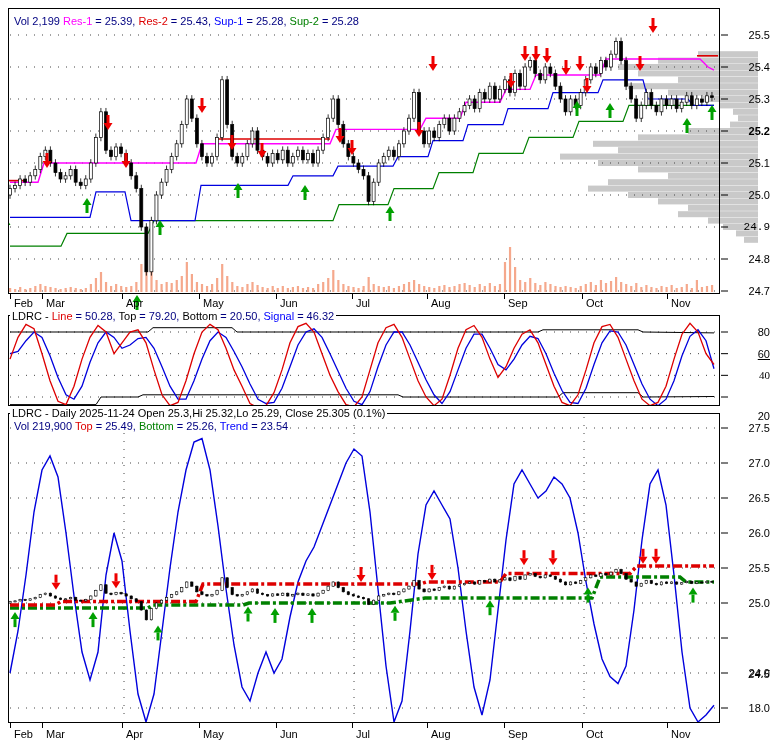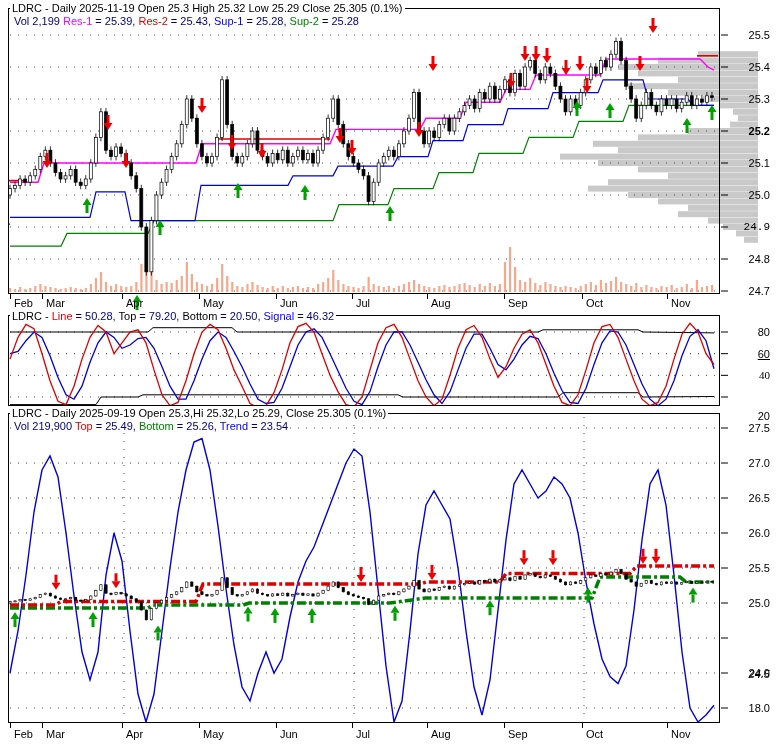--- a/index.html
+++ b/index.html
@@ -905,24 +905,23 @@
       <line x1="713" y1="50" x2="720" y2="50" stroke="#000"></line>
       <line x1="713" y1="85" x2="720" y2="85" stroke="#000"></line>
       <line x1="713" y1="120" x2="720" y2="120" stroke="#000"></line>
       <line x1="713" y1="155" x2="720" y2="155" stroke="#000"></line>
       <line x1="713" y1="190" x2="720" y2="190" stroke="#000"></line>
       <line x1="713" y1="225" x2="720" y2="225" stroke="#000"></line>
       <line x1="713" y1="260" x2="720" y2="260" stroke="#000"></line>
       <line x1="713" y1="295" x2="720" y2="295" stroke="#000"></line>
     </svg>
 
-  <div class="ptitle" style="left:10px;top:2px">LDRC - Daily 2025-11-19 Open 25.3  High 25.32  Low 25.29  Close 25.305 (0.1%)</div>
   <div class="ptitle" id="legend1" style="left:12px;top:15px"><span style="color: rgb(0, 0, 128);">Vol 2,199 </span><span style="color: rgb(255, 0, 255);">Res-1</span><span style="color: rgb(0, 0, 128);"> = 25.39, </span><span style="color: rgb(221, 0, 0);">Res-2</span><span style="color: rgb(0, 0, 128);"> = 25.43, </span><span style="color: rgb(0, 0, 255);">Sup-1</span><span style="color: rgb(0, 0, 128);"> = 25.28, </span><span style="color: rgb(0, 128, 0);">Sup-2</span><span style="color: rgb(0, 0, 128);"> = 25.28</span></div>
   <div class="ptitle" id="legend2" style="left:10px;top:310px"><span style="color: rgb(0, 0, 0);">LDRC - </span><span style="color: rgb(221, 0, 0);">Line</span><span style="color: rgb(0, 0, 128);"> = 50.28, </span><span style="color: rgb(0, 0, 0);">Top</span><span style="color: rgb(0, 0, 128);"> = 79.20, </span><span style="color: rgb(0, 0, 0);">Bottom</span><span style="color: rgb(0, 0, 128);"> = 20.50, </span><span style="color: rgb(0, 0, 255);">Signal</span><span style="color: rgb(0, 0, 128);"> = 46.32</span></div>
-  <div class="ptitle" style="left:10px;top:407px">LDRC - Daily 2025-09-19 Open 25.3,Hi 25.32,Lo 25.29, Close 25.305 (0.1%)</div>
+  <div class="ptitle" style="left:10px;top:407px">LDRC - Daily 2025-11-24 Open 25.3,Hi 25.32,Lo 25.29, Close 25.305 (0.1%)</div>
   <div class="ptitle" id="legend3" style="left:12px;top:420px"><span style="color: rgb(0, 0, 128);">Vol 219,900 </span><span style="color: rgb(221, 0, 0);">Top</span><span style="color: rgb(0, 0, 128);"> = 25.49, </span><span style="color: rgb(0, 128, 0);">Bottom</span><span style="color: rgb(0, 0, 128);"> = 25.26, </span><span style="color: rgb(0, 0, 255);">Trend</span><span style="color: rgb(0, 0, 128);"> = 23.54</span></div>
 
   <div id="axis1">
       <div class="xtick" style="left: 10px; top: 294px;"></div>
       <div class="xlabel" style="left: 14px; top: 297px;">Feb</div>
       <div class="xtick" style="left: 42px; top: 294px;"></div>
       <div class="xlabel" style="left: 46px; top: 297px;">Mar</div>
       <div class="xtick" style="left: 122px; top: 294px;"></div>
       <div class="xlabel" style="left: 126px; top: 297px;">Apr</div>
       <div class="xtick" style="left: 199px; top: 294px;"></div>

